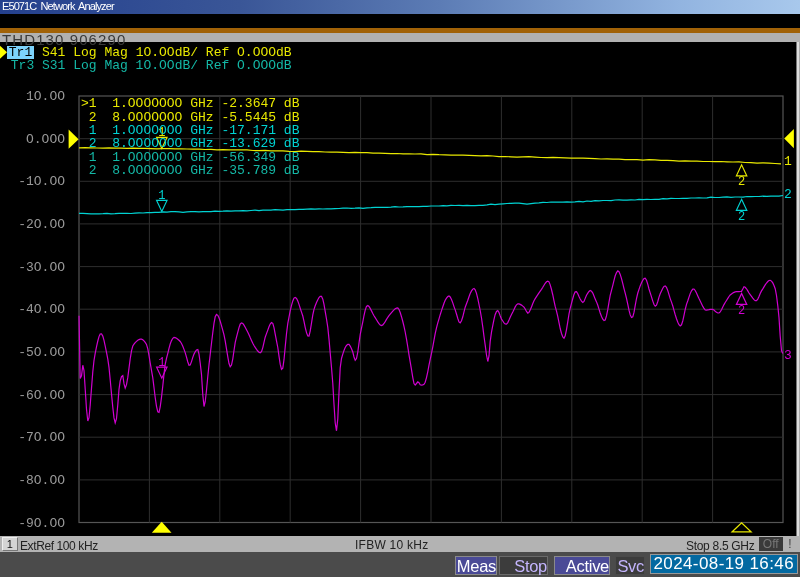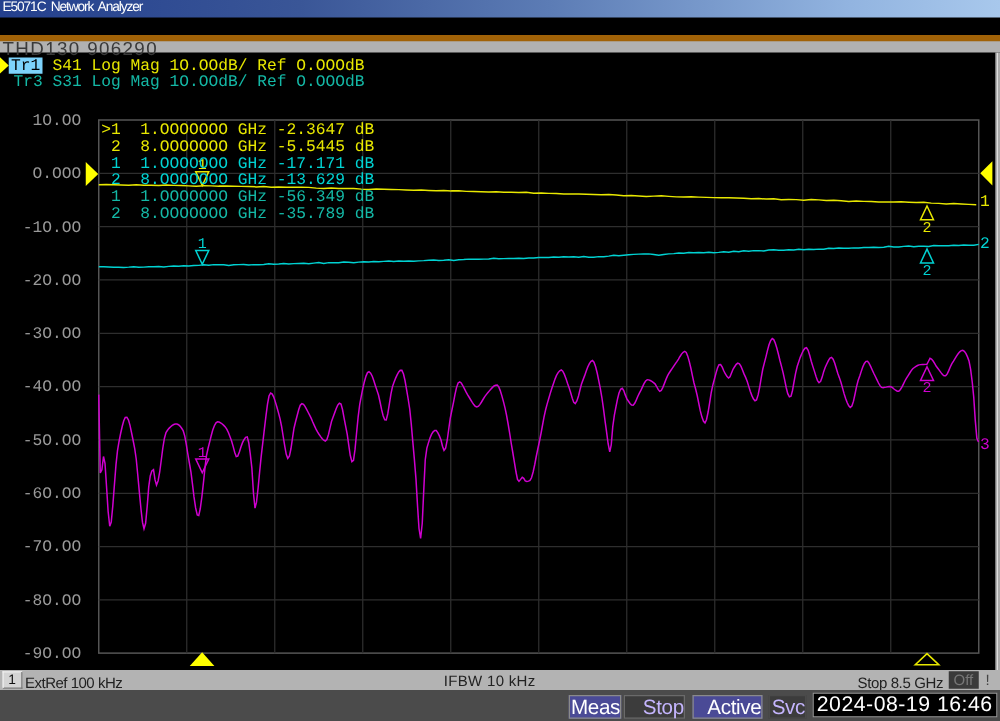--- a/index.html
+++ b/index.html
@@ -13,21 +13,21 @@
 .mkread{position:absolute;left:81px;top:97.2px;font:13px "Liberation Mono",monospace;line-height:13.4px;white-space:pre}
 .mkread div{height:13.4px}
 .stimbar{position:absolute;left:0;top:536px;width:800px;height:16px;background:#b3b3b3;font-size:12px;color:#222}
 .chnum{position:absolute;left:1.7px;top:0.7px;width:16px;height:14.8px;background:#d4d4d4;border:1px solid #777;border-left-color:#eee;border-top-color:#eee;font-size:11px;line-height:13px;text-align:center;color:#111}
 .offbox{position:absolute;left:759px;top:0.8px;width:23.5px;height:14.5px;background:#3a3a3a;color:#777;font-size:12px;line-height:14px;text-align:center}
 .exclbox{position:absolute;left:785px;top:0.8px;width:10px;height:14.5px;color:#444;font-size:12px;line-height:14px;text-align:center}
 .statusbar{position:absolute;left:0;top:552px;width:800px;height:25px;background:#4b4b4b;font-size:16.5px;letter-spacing:-0.3px}
 .sbox{position:absolute;top:3.5px;height:19px;line-height:18px;text-align:right;border:1px solid #8a8a8a}
 .sb-on{background:#4a4a96;color:#fff}
 .sb-off{background:#3c3c3c;color:#c4b5fd;border-color:#6a6a6a}
-.clock{position:absolute;left:650px;top:1.7px;width:147.5px;height:20.6px;background:#000000;color:#fff;border:1px solid #989898;font-size:17px;line-height:18.5px;text-align:center;letter-spacing:0.4px;white-space:nowrap}
+.clock{position:absolute;left:650px;top:1.7px;width:147.5px;height:20.6px;background:#0369a1;color:#fff;border:1px solid #989898;font-size:17px;line-height:18.5px;text-align:center;letter-spacing:0.4px;white-space:nowrap}
 </style></head><body>
 <div id="wrap">
 <svg width="800" height="577" viewBox="0 0 800 577" style="position:absolute;left:0;top:0">
 <style>
 .axlab{font:13px "Liberation Mono",monospace;fill:#999}
 .mlab{font:12px "Liberation Mono",monospace;text-anchor:middle}
 .y{fill:#e8e800;stroke:#e8e800}.c{fill:#00d2d2;stroke:#00d2d2}.m{fill:#d000d0;stroke:#d000d0}
 .om{fill:none;stroke-width:1.2}
 text.y{stroke:none}text.c{stroke:none}text.m{stroke:none}
 </style>

